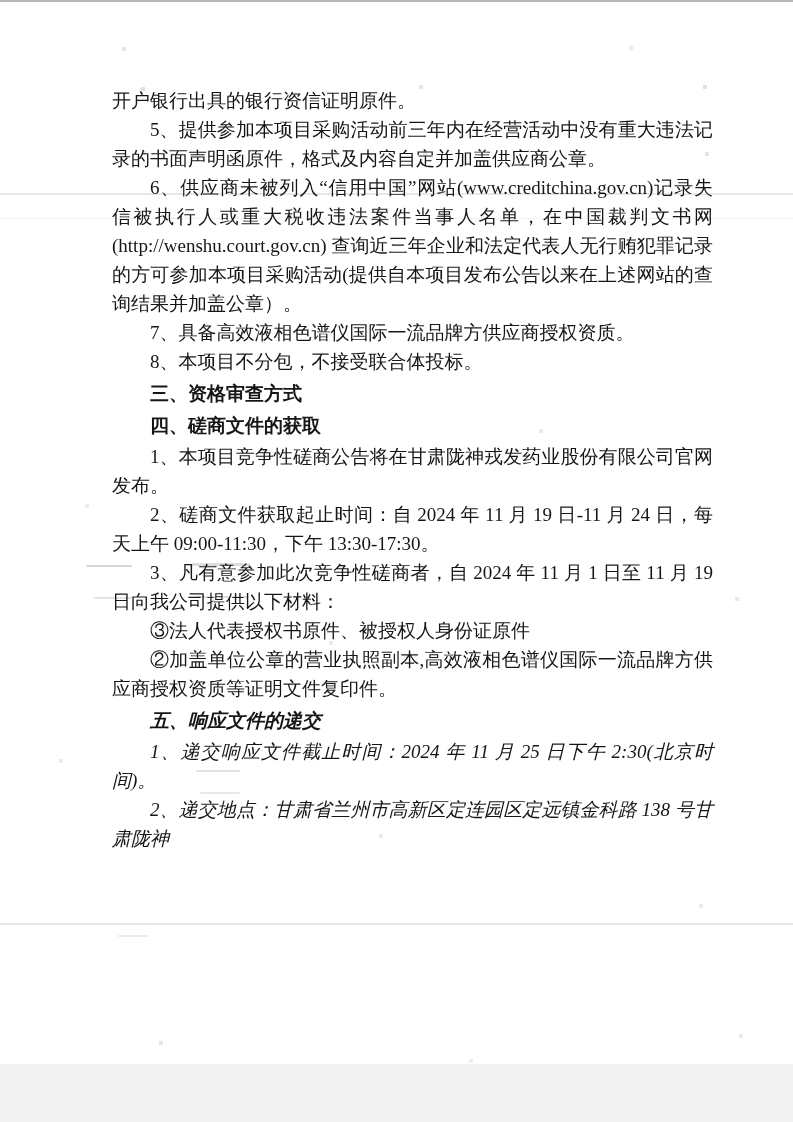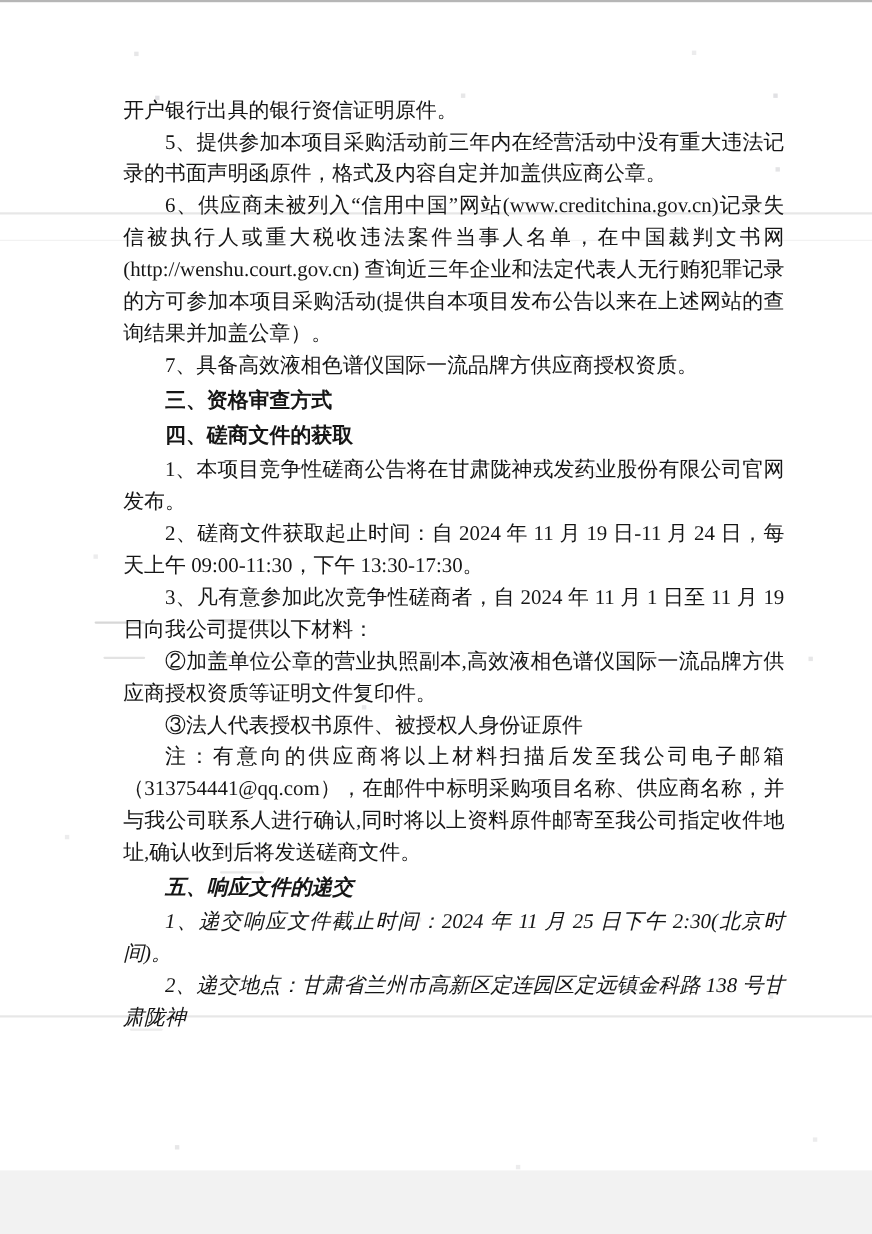--- a/index.html
+++ b/index.html
@@ -84,25 +84,25 @@
   <div class="smudge sm5"></div>
   <div class="smudge sm6"></div>
   <div class="smudge sm7"></div>
   <div class="specks"></div>
 
   <div class="content">
       <p class="para noindent">开户银行出具的银行资信证明原件。</p>
       <p class="para">5、提供参加本项目采购活动前三年内在经营活动中没有重大违法记录的书面声明函原件，格式及内容自定并加盖供应商公章。</p>
       <p class="para">6、供应商未被列入“信用中国”网站(www.creditchina.gov.cn)记录失信被执行人或重大税收违法案件当事人名单，在中国裁判文书网(http://wenshu.court.gov.cn) 查询近三年企业和法定代表人无行贿犯罪记录的方可参加本项目采购活动(提供自本项目发布公告以来在上述网站的查询结果并加盖公章）。</p>
       <p class="para">7、具备高效液相色谱仪国际一流品牌方供应商授权资质。</p>
+      <p class="para">8、本项目不分包，不接受联合体投标。</p>
       <p class="heading">三、资格审查方式</p>
       <p class="heading">四、磋商文件的获取</p>
       <p class="para">1、本项目竞争性磋商公告将在甘肃陇神戎发药业股份有限公司官网发布。</p>
       <p class="para">2、磋商文件获取起止时间：自 2024 年 11 月 19 日-11 月 24 日，每天上午 09:00-11:30，下午 13:30-17:30。</p>
       <p class="para">3、凡有意参加此次竞争性磋商者，自 2024 年 11 月 1 日至 11 月 19 日向我公司提供以下材料：</p>
+      <p class="para">③法人代表授权书原件、被授权人身份证原件</p>
       <p class="para">②加盖单位公章的营业执照副本,高效液相色谱仪国际一流品牌方供应商授权资质等证明文件复印件。</p>
-      <p class="para">③法人代表授权书原件、被授权人身份证原件</p>
-      <p class="para">注：有意向的供应商将以上材料扫描后发至我公司电子邮箱（313754441@qq.com），在邮件中标明采购项目名称、供应商名称，并与我公司联系人进行确认,同时将以上资料原件邮寄至我公司指定收件地址,确认收到后将发送磋商文件。</p>
       <p class="heading sp">五、响应文件的递交</p>
       <p class="para sp">1、递交响应文件截止时间：2024 年 11 月 25 日下午 2:30(北京时间)。</p>
       <p class="para sp">2、递交地点：甘肃省兰州市高新区定连园区定远镇金科路 138 号甘肃陇神</p>
     </div>
 </div>
 
 </body></html>

